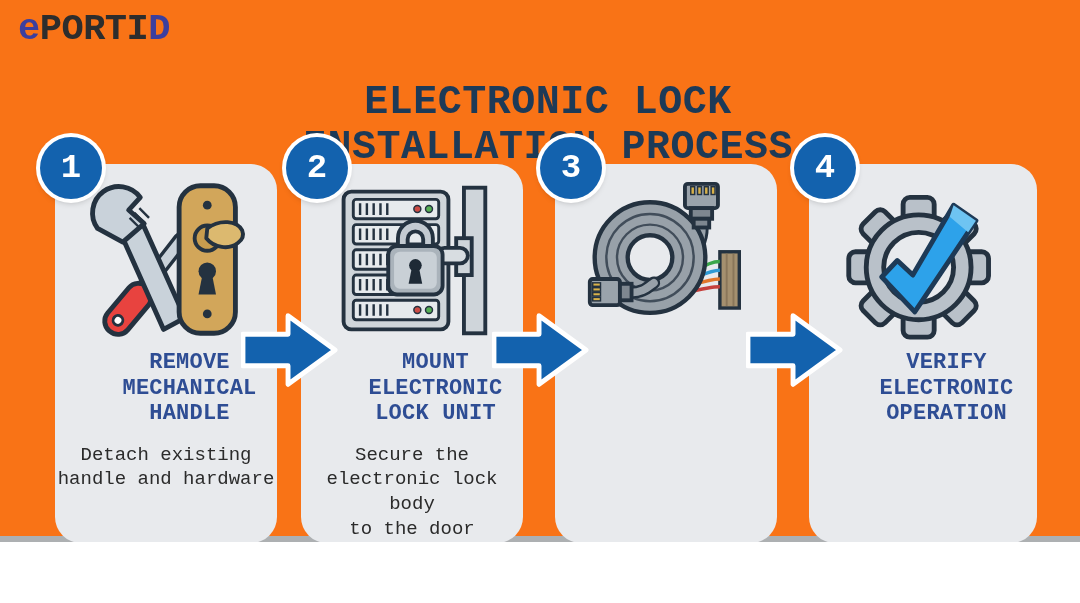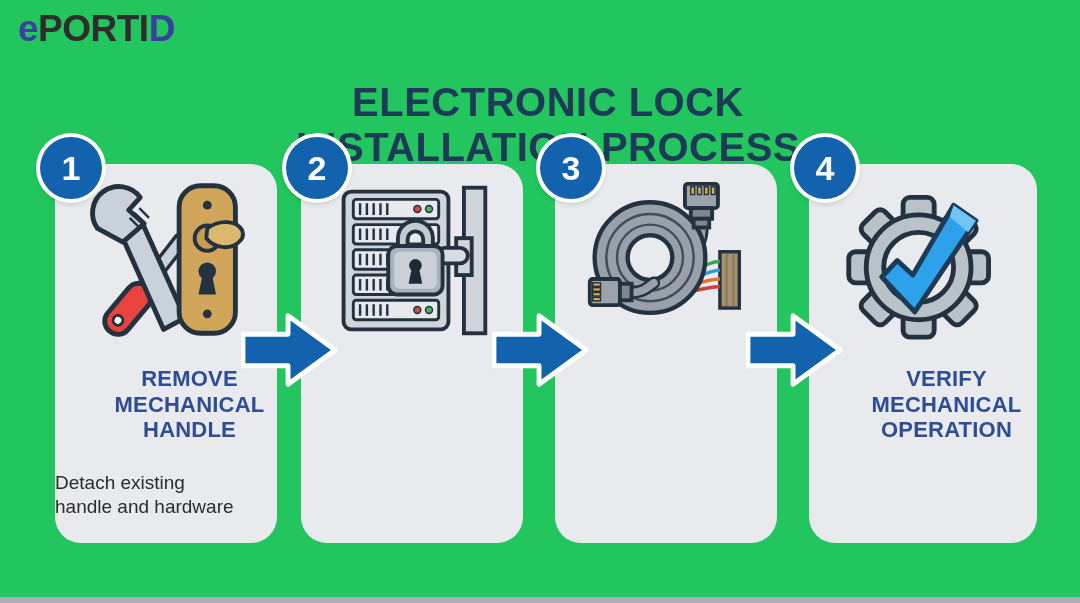--- a/index.html
+++ b/index.html
@@ -1,18 +1,18 @@
 <!DOCTYPE html>
 <html><head>
 <meta charset="utf-8">
 <style>
   html,body{margin:0;padding:0;background:#ffffff;}
   .canvas{
-    position:relative;width:1080px;height:603px;background:#22c55e;
-    font-family:Liberation Sans, sans-serif;overflow:hidden;
+    position:relative;width:1080px;height:542px;background:#f97316;
+    font-family:Liberation Mono, monospace;overflow:hidden;
   }
   
   .logo{position:absolute;top:8px;left:18px;font-size:37px;font-weight:bold;letter-spacing:-0.5px;}
   .logo .lg-e,.logo .lg-d{color:#3c3f9d;}
   .logo .lg-mid{color:#2d2d2d;}
   
   .heading{
     position:absolute;top:36px;left:8px;width:100%;text-align:center;
     font-size:40px;font-weight:bold;color:#1d3a57;letter-spacing:0.5px;
     line-height:1.13;white-space:pre-line;margin-top:44px;
@@ -27,25 +27,25 @@
   .card-3{left:555px;}
   .card-4{left:809px;width:228px;}
   .badge{
     position:absolute;left:-15px;top:-27px;width:62px;height:62px;border-radius:50%;
     background:#1362ae;color:#ffffff;font-size:34px;font-weight:bold;
     display:flex;align-items:center;justify-content:center;
     box-shadow:0 0 0 4px #ffffff,0 3px 7px rgba(0,0,0,0.28);z-index:4;
   }
   .icon-wrap{height:172px;margin-top:10px;display:flex;align-items:center;justify-content:center;}
   .step-title{
-    margin-top:20px;text-align:center;font-size:22px;font-weight:bold;color:#2e4d94;
+    margin-top:4px;text-align:center;font-size:22px;font-weight:bold;color:#2e4d94;
     line-height:1.16;white-space:pre-line;letter-spacing:0.2px;padding-left:47px;
   }
   .step-desc{
-    margin-top:28px;font-size:19px;color:#2b2b2b;
+    margin-top:16px;text-align:center;font-size:19px;color:#2b2b2b;
     line-height:1.3;white-space:pre-line;
   }
   
   .arrow{position:absolute;top:310px;width:98px;height:80px;z-index:3;}
   .arrow-1{left:241px;}
   .arrow-2{left:492px;}
   .arrow-3{left:746px;}
   
   .bottom-strip{position:absolute;left:0;bottom:0;width:100%;height:6px;background:#adb0b2;}
 </style>
@@ -127,20 +127,26 @@
 
         <rect x="110" y="72" width="32" height="16" rx="8" fill="#d8dde1" stroke="#243240" stroke-width="4"></rect>
 
         <path d="M70,62 a18,18 0 0 1 36,0 v14 h-10 v-13 a8,8 0 0 0 -16,0 v13 h-10 z" fill="#c3cad1" stroke="#243240" stroke-width="4"></path>
         <rect x="60" y="70" width="56" height="50" rx="9" fill="#aab3bb" stroke="#243240" stroke-width="4"></rect>
         <rect x="66" y="76" width="44" height="38" rx="6" fill="#c9d0d6"></rect>
         <circle cx="88" cy="90" r="6.5" fill="#1e2a36"></circle>
         <path d="M84,94 h8 l3,15 h-14 z" fill="#1e2a36"></path>
       </svg>
     </div>
+    <div class="step-title">MOUNT
+ELECTRONIC
+LOCK UNIT</div>
+    <div class="step-desc">Secure the
+electronic lock body
+to the door</div>
   </div>
 
   <div class="card card-3">
     <div class="badge">3</div>
     <div class="icon-wrap">
       <svg width="165" height="165" viewBox="0 0 170 170">
 
         <rect x="140" y="76" width="20" height="58" fill="#a5906f" stroke="#243240" stroke-width="3.5"></rect>
         <path d="M147,78 v54 M154,78 v54" stroke="#8a765a" stroke-width="2"></path>
 
@@ -194,21 +200,21 @@
             <rect x="-16" y="-72" width="32" height="144" rx="7" transform="rotate(135)"></rect>
           </g>
           <circle r="54" fill="#b9c1c9" stroke="#243240" stroke-width="5"></circle>
           <circle r="36" fill="#e8eaed" stroke="#243240" stroke-width="5"></circle>
         </g>
         <path d="M42,102 L58,85 L74,100 L116,28 L139,44 L76,138 Z" fill="#2da2ea" stroke="#1d3a57" stroke-width="5" stroke-linejoin="round"></path>
         <path d="M116,28 L139,44 L131,56 L112,40 Z" fill="#6ec4f2"></path>
       </svg>
     </div>
     <div class="step-title">VERIFY
-MECHANICAL
+ELECTRONIC
 OPERATION</div>
   </div>
 
   <svg class="arrow arrow-1" viewBox="0 0 100 80">
     <polygon points="2,24 48,24 48,5 96,40 48,75 48,56 2,56" fill="#1362ae" stroke="#ffffff" stroke-width="5" stroke-linejoin="round"></polygon>
   </svg>
   <svg class="arrow arrow-2" viewBox="0 0 100 80">
     <polygon points="2,24 48,24 48,5 96,40 48,75 48,56 2,56" fill="#1362ae" stroke="#ffffff" stroke-width="5" stroke-linejoin="round"></polygon>
   </svg>
   <svg class="arrow arrow-3" viewBox="0 0 100 80">

